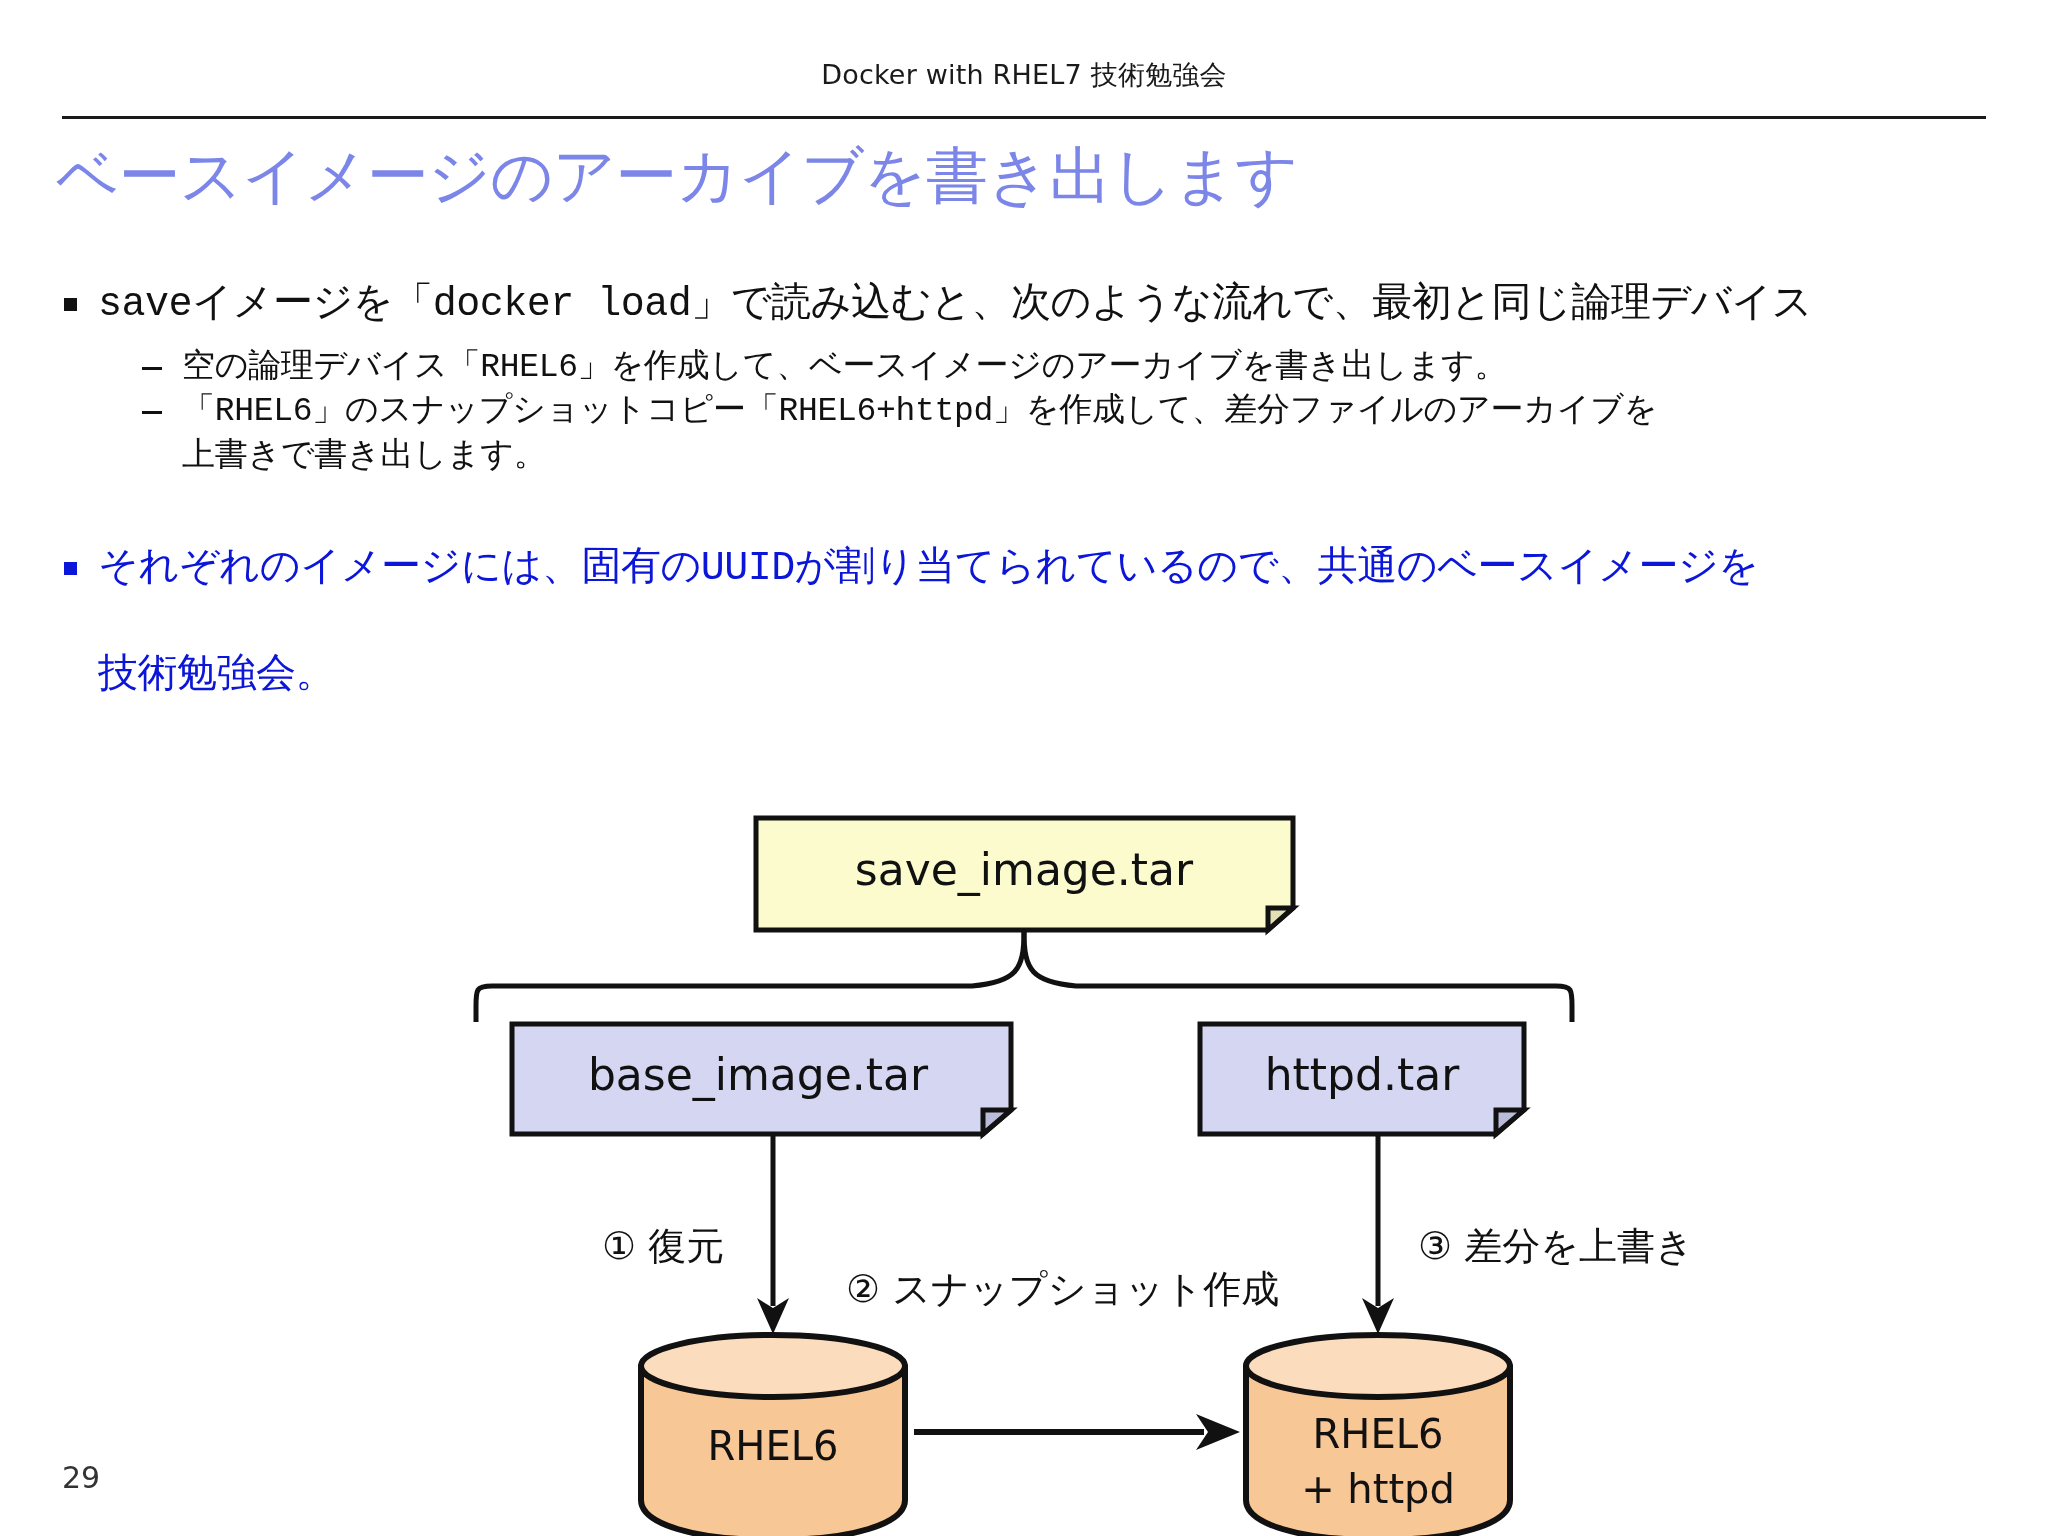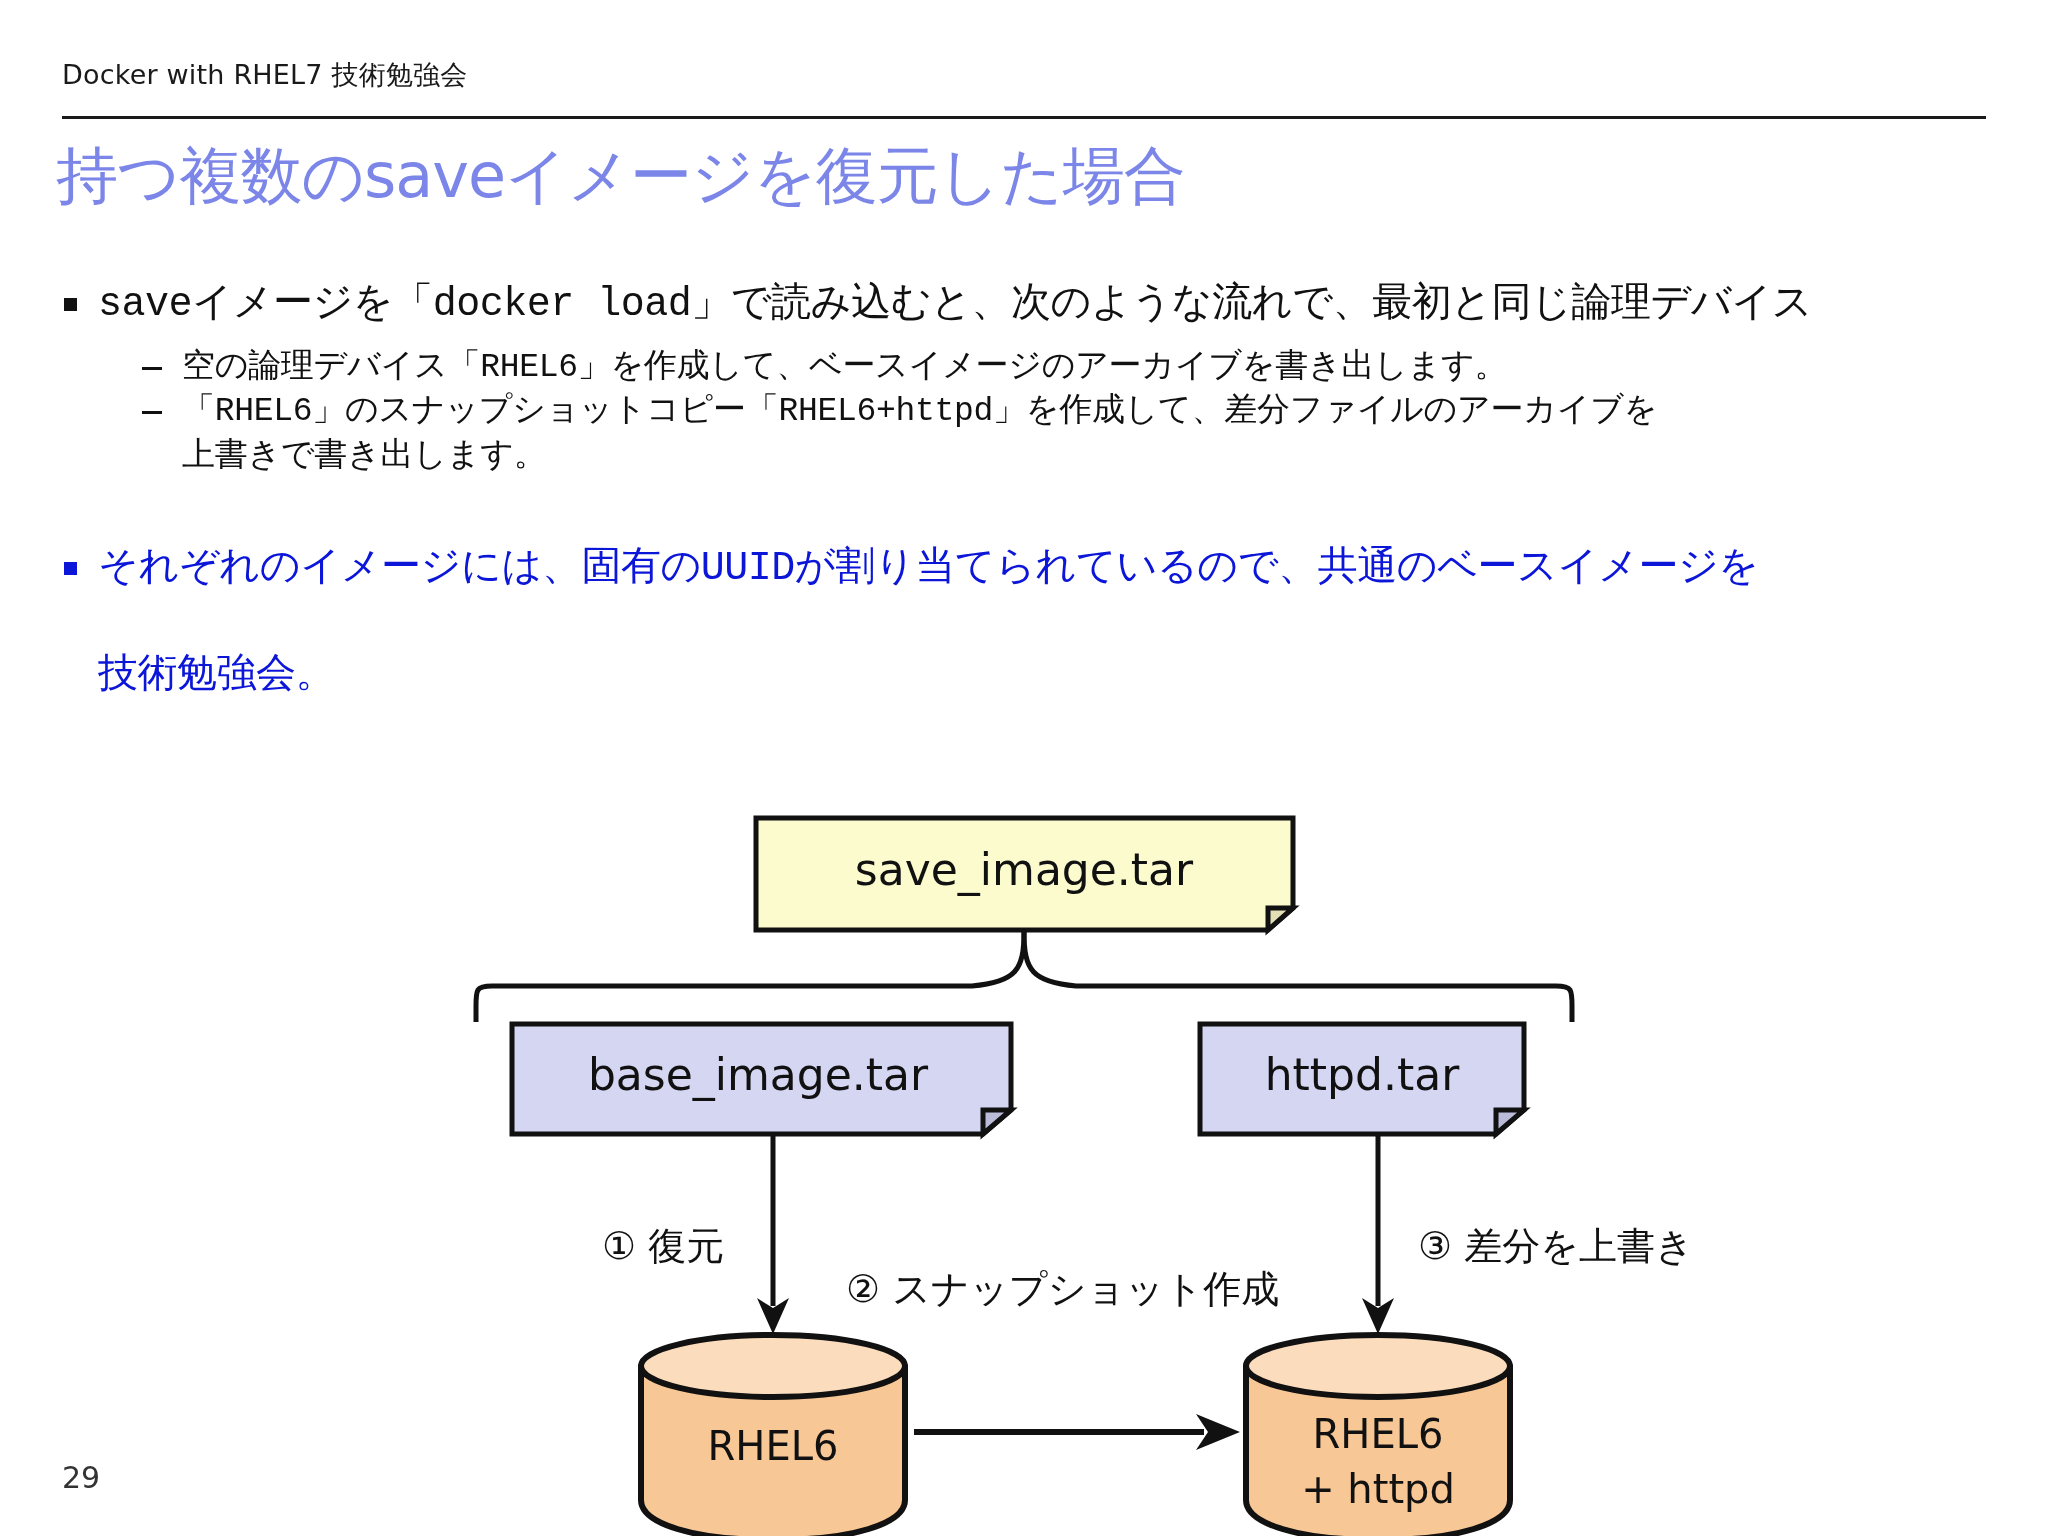--- a/index.html
+++ b/index.html
@@ -15,20 +15,21 @@
     position: relative;
     overflow: hidden;
   }
 
   
   .slide-header {
     position: absolute;
     left: 62px;
     top: 60px;
     width: 1924px;
+    text-align: center;
   }
   .slide-header .kicker {
     font-size: 27px;
     letter-spacing: 0.2px;
     color: #1a1a1a;
     line-height: 1.1;
     white-space: nowrap;
   }
   .header-rule {
     position: absolute;
@@ -125,21 +126,21 @@
   }
 </style>
 </head>
 <body>
 
 <div class="slide-header">
   <div class="kicker">Docker with RHEL7 技術勉強会</div>
 </div>
 <div class="header-rule"></div>
 
-<div class="slide-title">持つ複数のsaveイメージを復元した場合</div>
+<div class="slide-title">ベースイメージのアーカイブを書き出します</div>
 
 <div class="body-area">
 
   <div class="bullet-l1">
     <span class="sq"></span>
     <span>saveイメージを「docker load」で読み込むと、次のような流れで、最初と同じ論理デバイス</span><br>
   </div>
 
   <div class="gap-1"></div>
 

